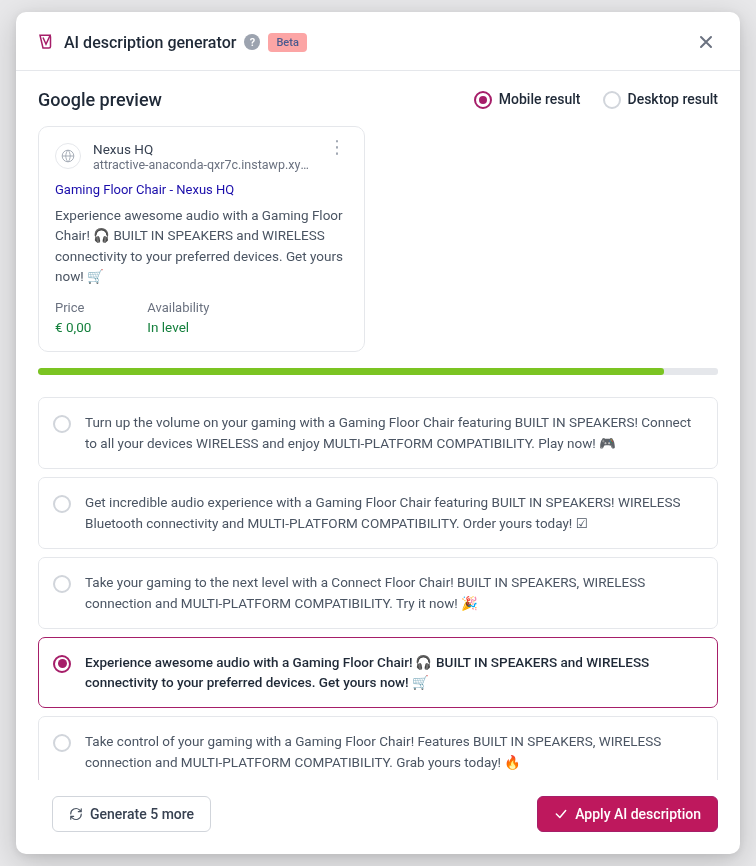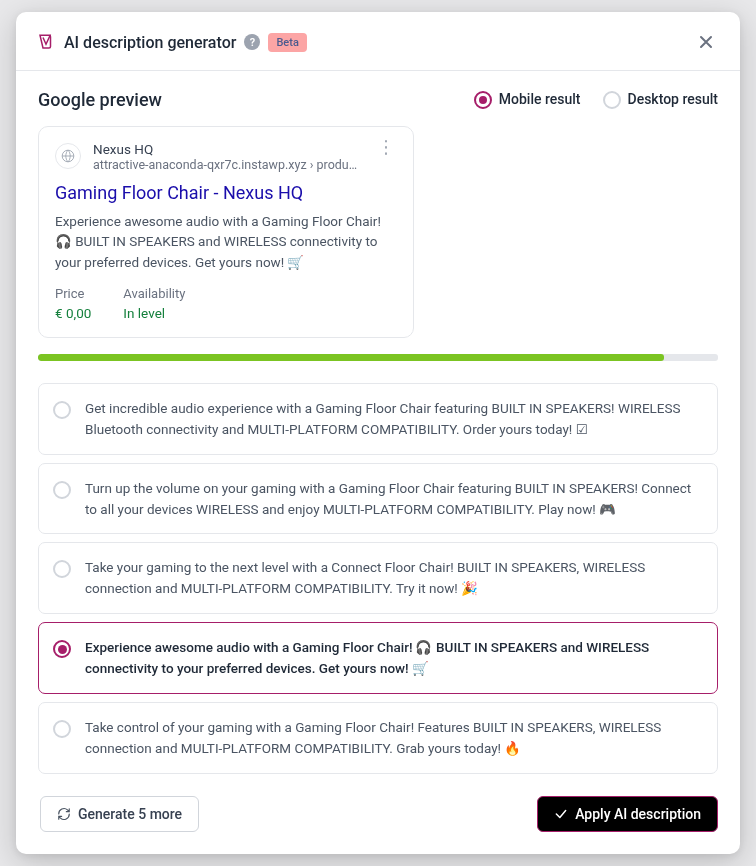--- a/index.html
+++ b/index.html
@@ -115,21 +115,21 @@
   width: 8px; height: 8px;
   border-radius: 50%;
   background: #a61e69;
 }
 .radio-label {
   font-size: 14px;
   font-weight: 500;
   color: #1f2937;
 }
 .serp-card {
-  width: 376px;
+  width: 327px;
   border: 1px solid #e5e7eb;
   border-radius: 10px;
   padding: 14px 16px 16px 16px;
 }
 .serp-top {
   display: flex;
   align-items: flex-start;
   gap: 12px;
 }
 .favicon {
@@ -157,33 +157,33 @@
   max-width: 290px;
 }
 .serp-dots {
   color: #9ca3af;
   font-size: 18px;
   line-height: 12px;
   padding: 0 2px;
 }
 .serp-title {
   color: #1a0dab;
-  font-size: 18px;
+  font-size: 13px;
   font-weight: 400;
   margin-top: 10px;
 }
 .serp-desc {
   font-size: 13.5px;
   color: #4b5563;
   margin-top: 8px;
   line-height: 1.5;
 }
 .serp-grid {
   display: flex;
-  gap: 32px;
+  gap: 56px;
   margin-top: 14px;
   align-items: flex-end;
 }
 .serp-col-label {
   font-size: 13px;
   color: #6b7280;
 }
 .serp-col-val {
   font-size: 13.5px;
   color: #15803d;
@@ -252,40 +252,40 @@
 .disclaimer {
   text-align: right;
   font-size: 11.5px;
   color: #9ca3af;
   margin-top: 8px;
 }
 .modal-footer {
   display: flex;
   justify-content: space-between;
   align-items: center;
-  padding: 16px 22px 22px 24px;
+  padding: 16px 22px 22px 36px;
   margin-top: auto;
 }
 .btn {
   display: inline-flex;
   align-items: center;
   gap: 7px;
   border-radius: 6px;
   font-size: 14px;
   font-weight: 500;
   cursor: pointer;
   padding: 9px 16px;
 }
 .btn-ghost {
   background: #fff;
   border: 1px solid #d1d5db;
   color: #374151;
 }
 .btn-primary {
-  background: #000000;
+  background: #be185d;
   border: 1px solid #a61e69;
   color: #fff;
 }
 .refresh-icon, .check-icon {
   width: 14px; height: 14px;
   display: inline-flex;
   align-items: center;
   justify-content: center;
 }
 </style>
@@ -355,25 +355,25 @@
       </div>
     </div>
 
     <div class="progress-track">
       <div class="progress-fill"></div>
     </div>
 
     <div class="options">
       <div class="option">
         <span class="opt-radio"></span>
-        <span class="opt-text">Get incredible audio experience with a Gaming Floor Chair featuring BUILT IN SPEAKERS! WIRELESS Bluetooth connectivity and MULTI-PLATFORM COMPATIBILITY. Order yours today! ☑</span>
+        <span class="opt-text">Turn up the volume on your gaming with a Gaming Floor Chair featuring BUILT IN SPEAKERS! Connect to all your devices WIRELESS and enjoy MULTI-PLATFORM COMPATIBILITY. Play now! 🎮</span>
       </div>
       <div class="option">
         <span class="opt-radio"></span>
-        <span class="opt-text">Turn up the volume on your gaming with a Gaming Floor Chair featuring BUILT IN SPEAKERS! Connect to all your devices WIRELESS and enjoy MULTI-PLATFORM COMPATIBILITY. Play now! 🎮</span>
+        <span class="opt-text">Get incredible audio experience with a Gaming Floor Chair featuring BUILT IN SPEAKERS! WIRELESS Bluetooth connectivity and MULTI-PLATFORM COMPATIBILITY. Order yours today! ☑</span>
       </div>
       <div class="option">
         <span class="opt-radio"></span>
         <span class="opt-text">Take your gaming to the next level with a Connect Floor Chair! BUILT IN SPEAKERS, WIRELESS connection and MULTI-PLATFORM COMPATIBILITY. Try it now! 🎉</span>
       </div>
       <div class="option selected">
         <span class="opt-radio"></span>
         <span class="opt-text">Experience awesome audio with a Gaming Floor Chair! 🎧 BUILT IN SPEAKERS and WIRELESS connectivity to your preferred devices. Get yours now! 🛒</span>
       </div>
       <div class="option">

